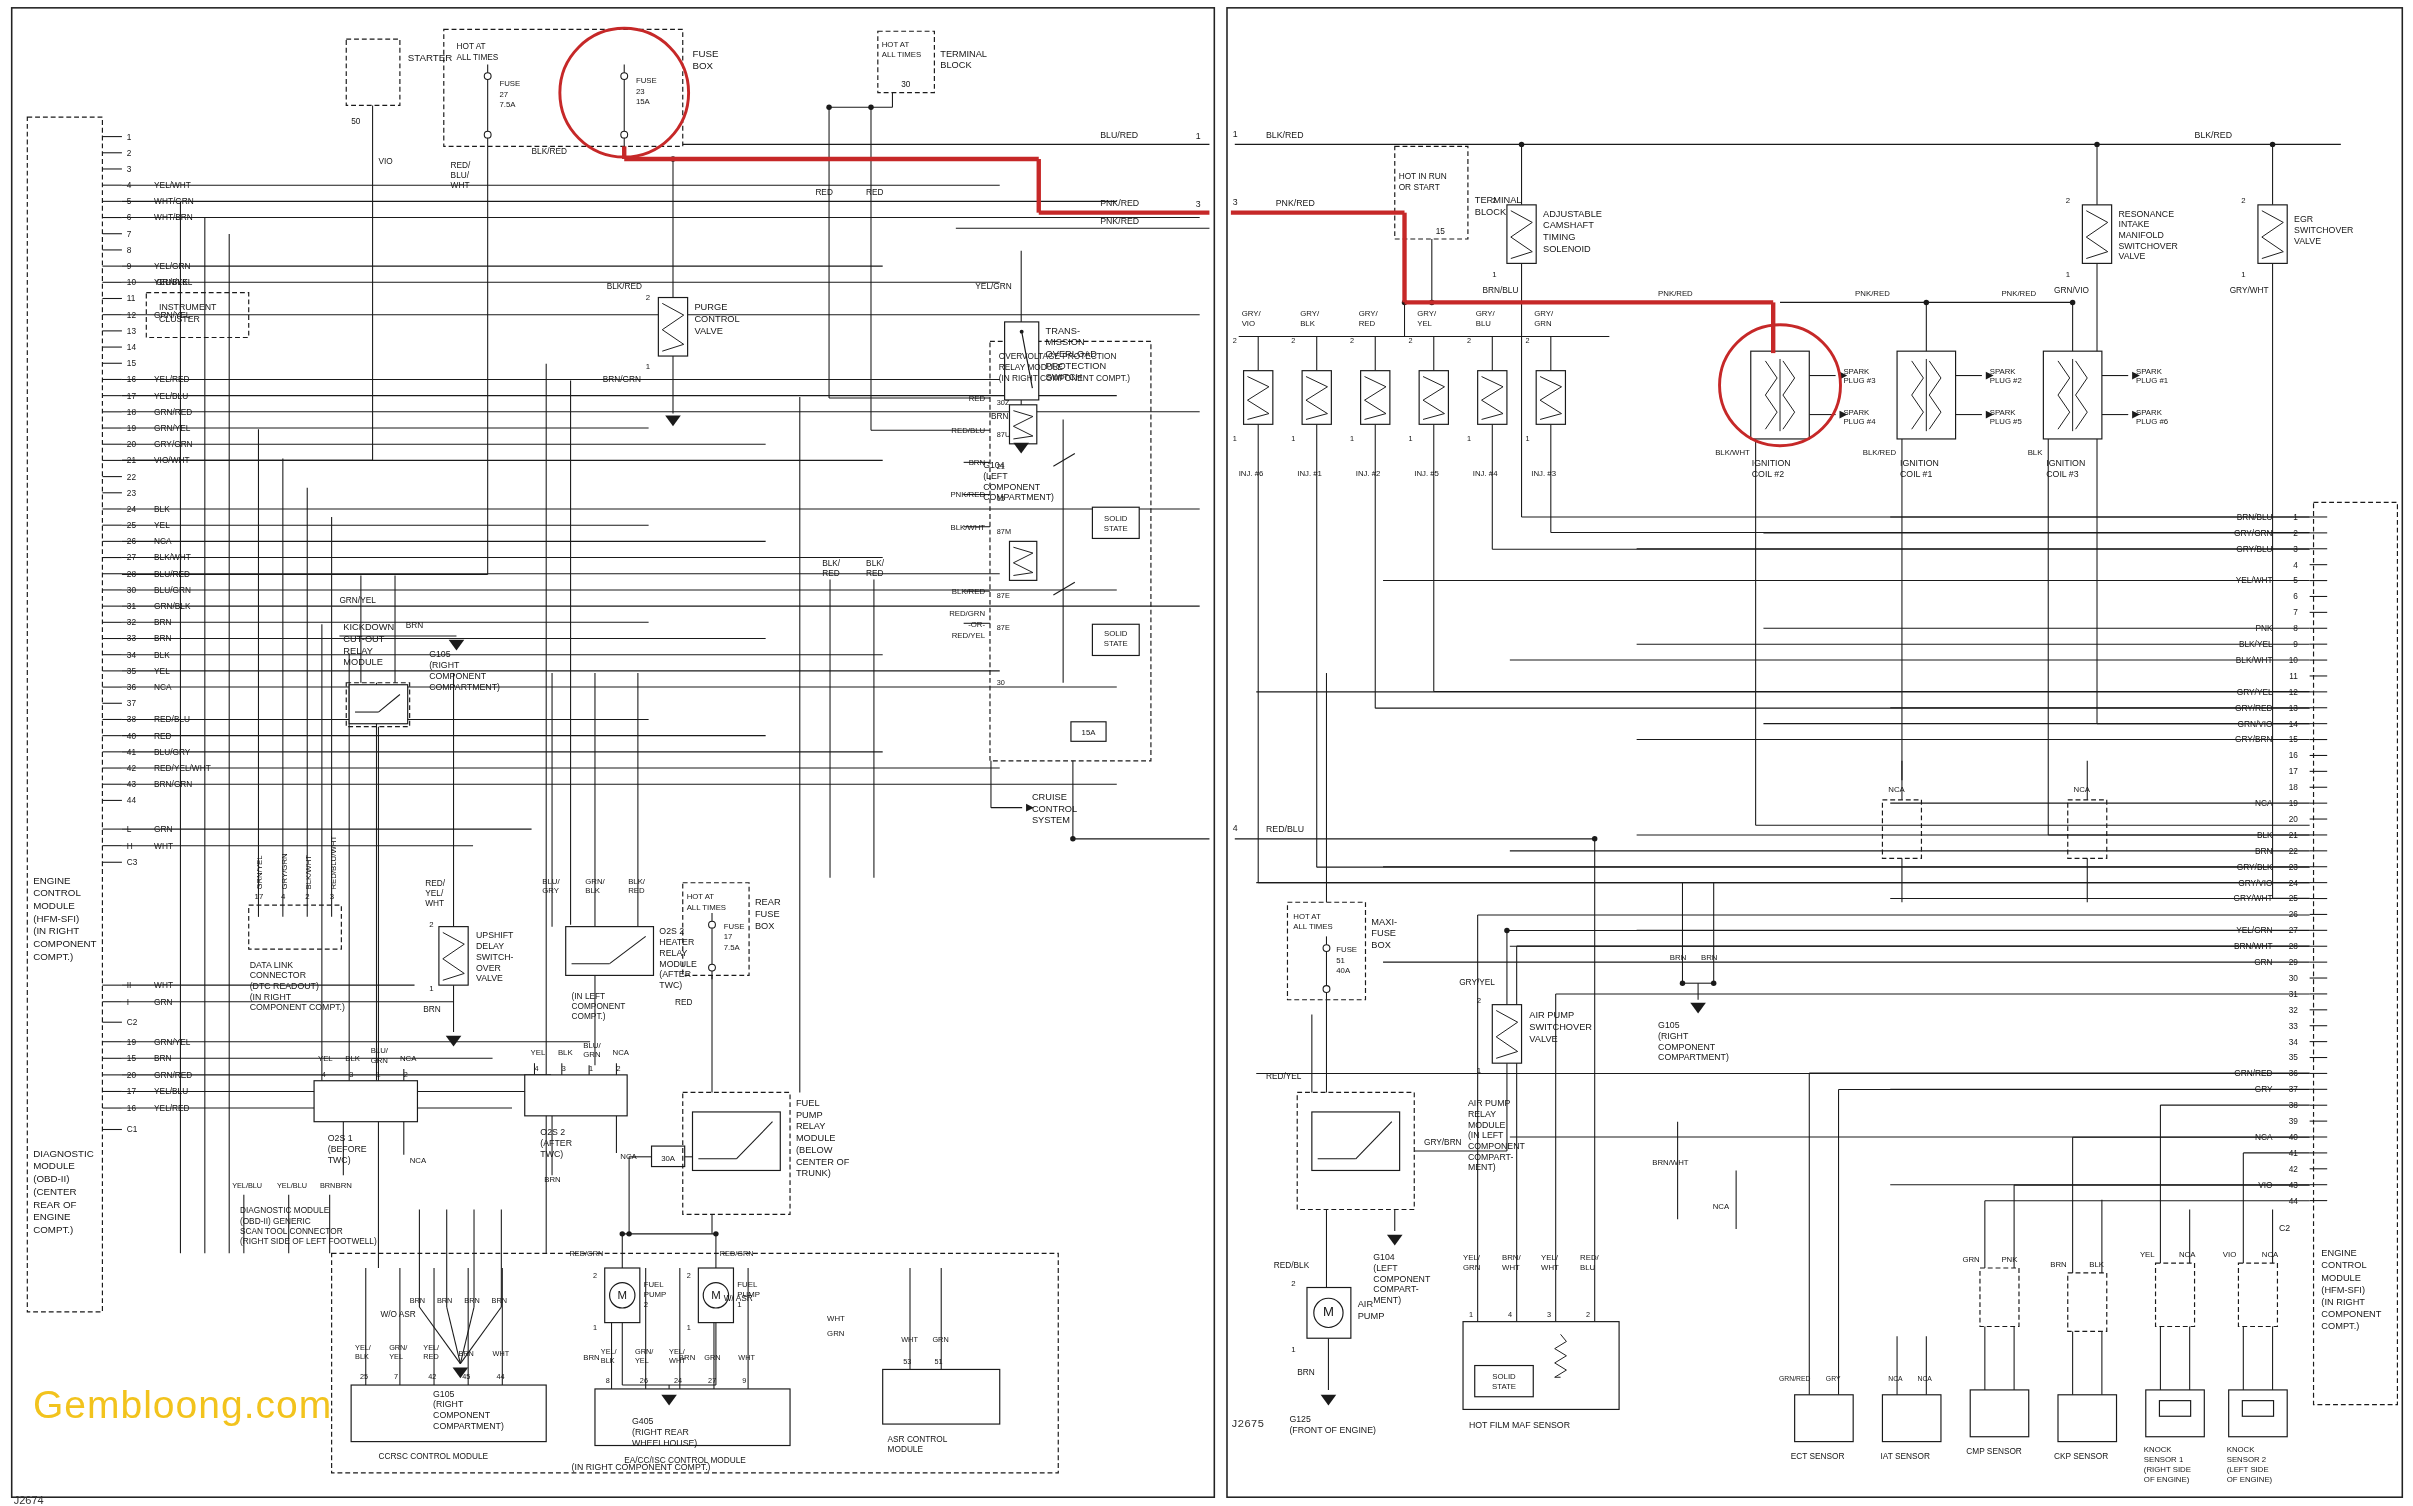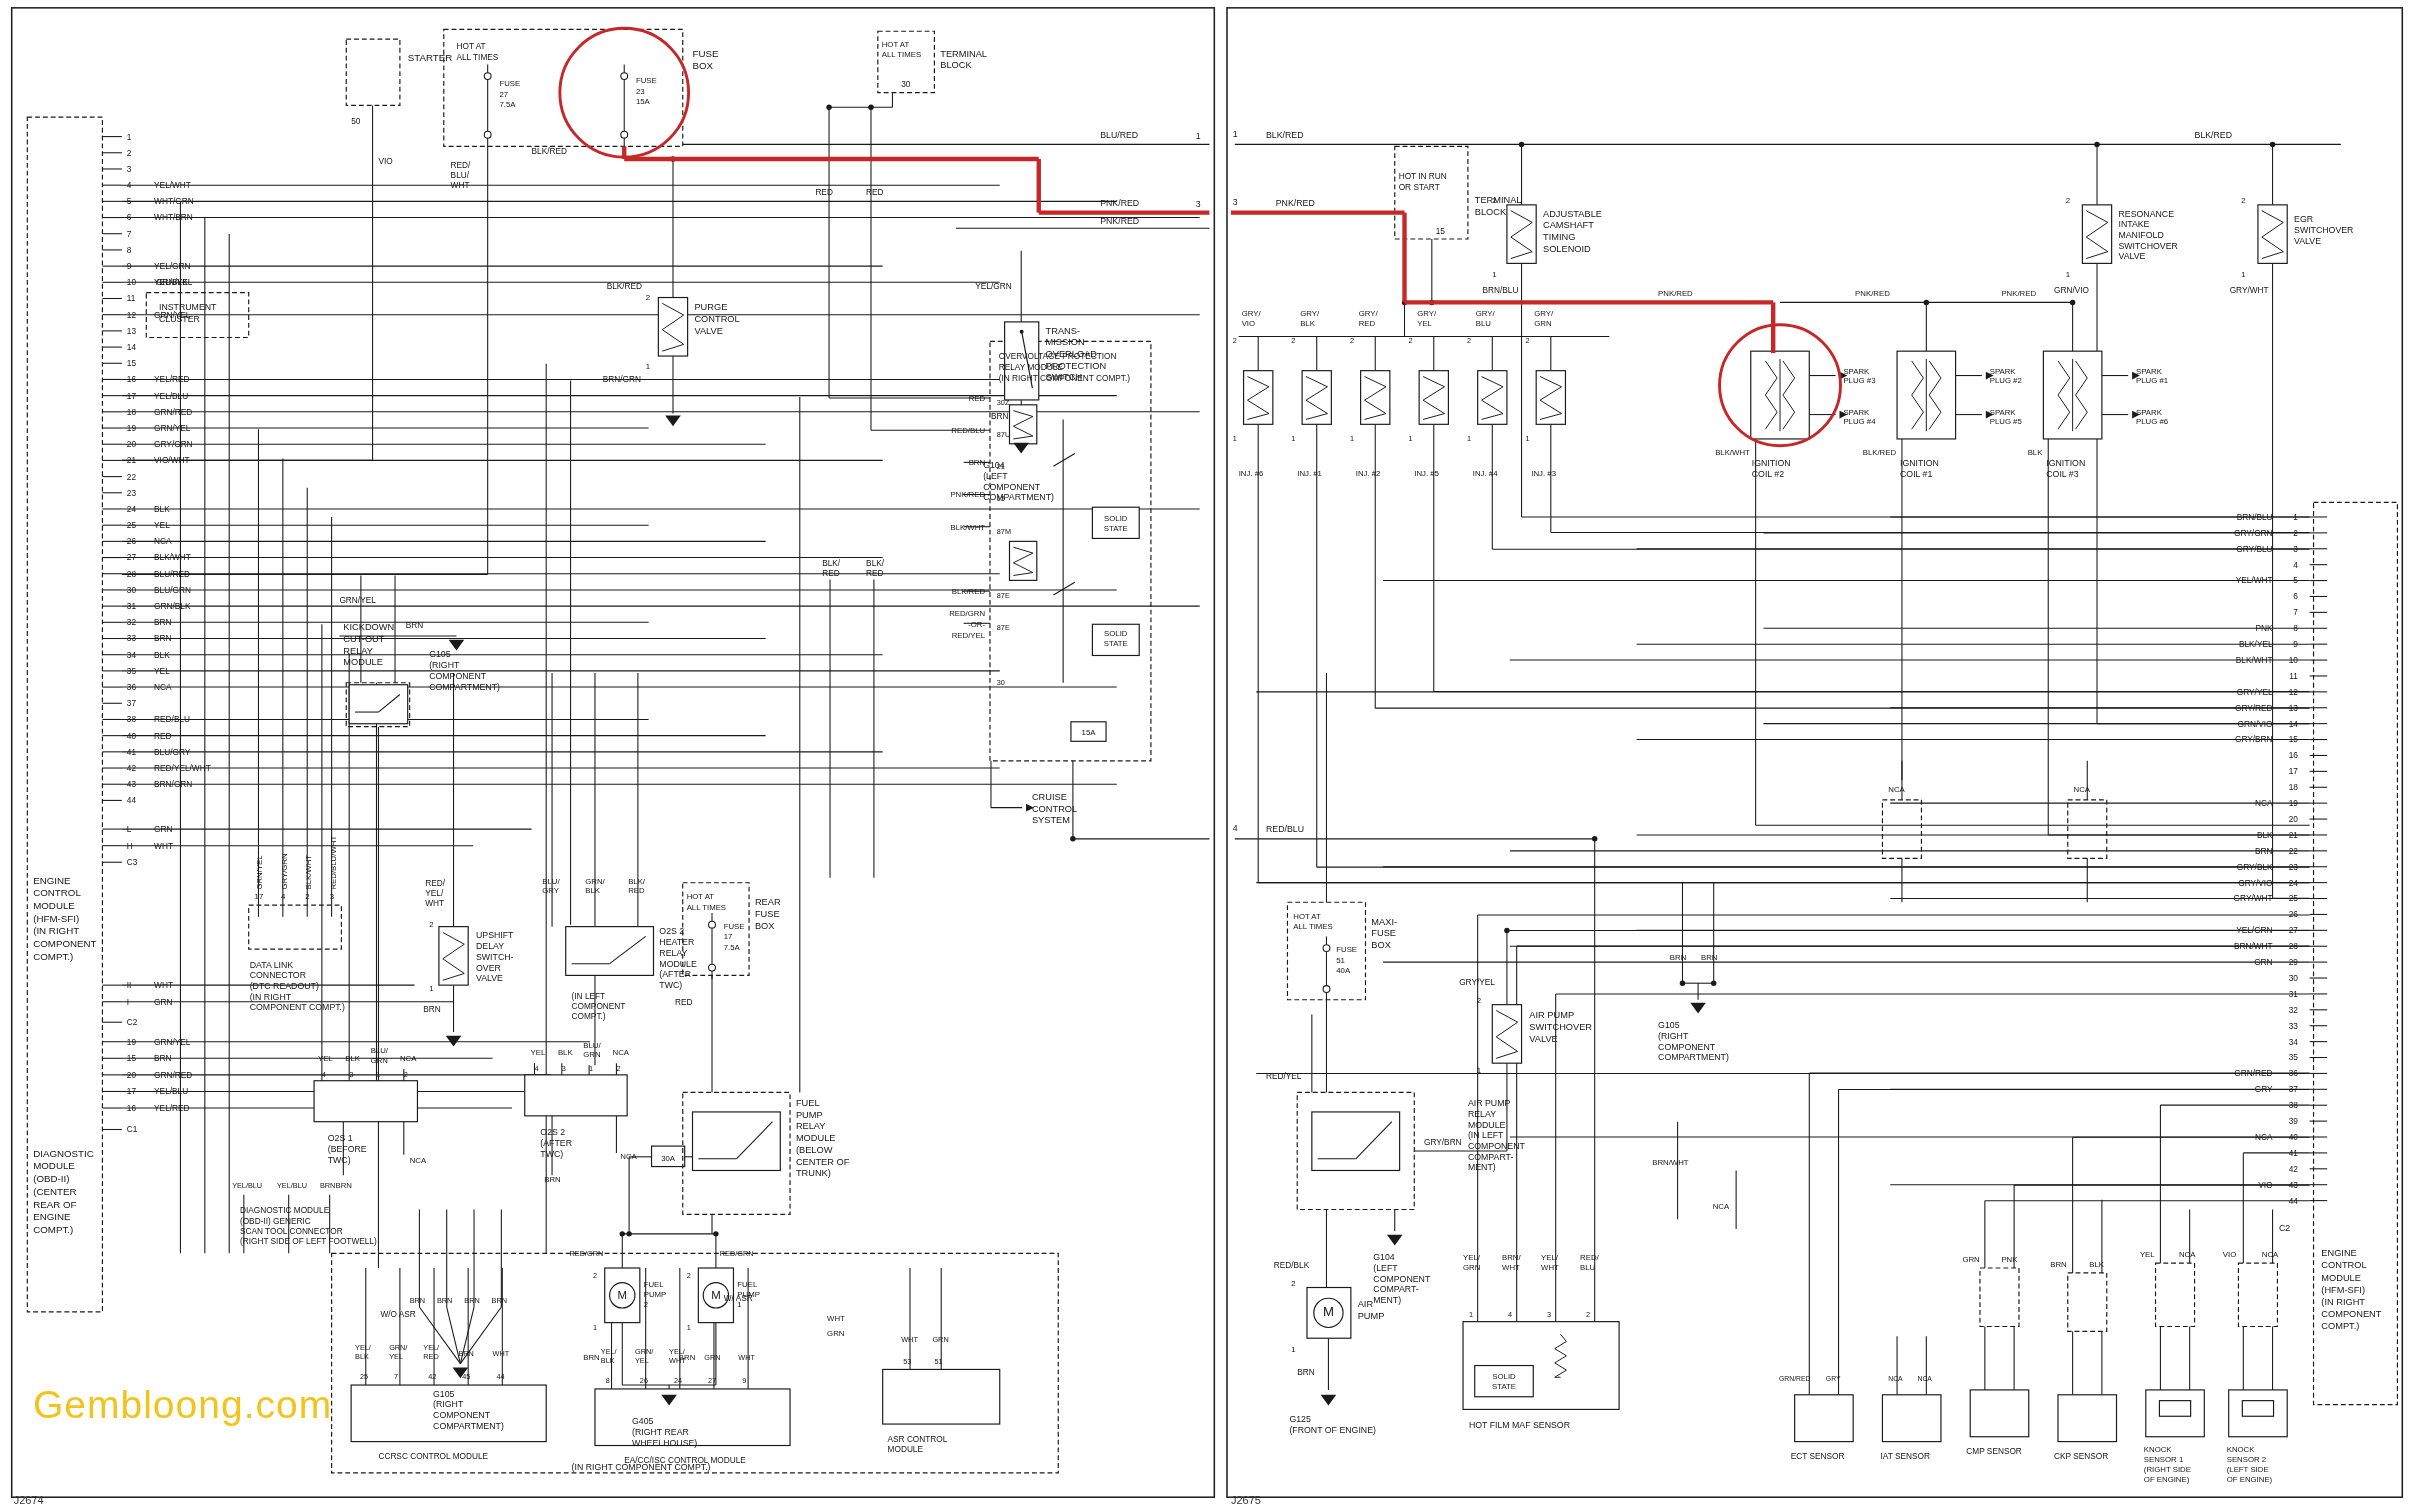--- a/index.html
+++ b/index.html
@@ -3,21 +3,21 @@
 <meta charset="utf-8">
 <style>
   html,body{margin:0;padding:0;background:#fff;}
   .stage{position:relative;width:2414px;height:1507px;background:#fff;overflow:hidden;
          font-family:"Liberation Sans",sans-serif;}
   svg{position:absolute;left:0;top:0;}
   svg text{font-family:"Liberation Sans",sans-serif;fill:#151515;}
   .watermark{position:absolute;left:33px;top:1383px;font-size:39px;font-weight:normal;
              color:#f2c011;letter-spacing:1px;opacity:.95;}
   .footer{position:absolute;font-size:11px;color:#333;}
-  .footer.l{left:13.7px;top:1494px;} .footer.r{left:1231px;top:1494px;}
+  .footer.l{left:13.7px;top:1494px;} .footer.r{left:1231px;top:1418px;font-family:Liberation Mono, monospace;}
 </style>
 </head>
 <body>
 
 <div class="stage">
   <svg id="svg" width="2414" height="1507" viewBox="0 0 2475 1545">
       <rect x="12" y="8" width="1233" height="1527" fill="none" stroke="#222" stroke-width="1.6"></rect>
       <rect x="1258" y="8" width="1205" height="1527" fill="none" stroke="#222" stroke-width="1.6"></rect>
       <line x1="382" y1="108" x2="382" y2="472" stroke="#1a1a1a" stroke-width="1.1"></line>
       <line x1="382" y1="472" x2="125" y2="472" stroke="#1a1a1a" stroke-width="1.1"></line>

